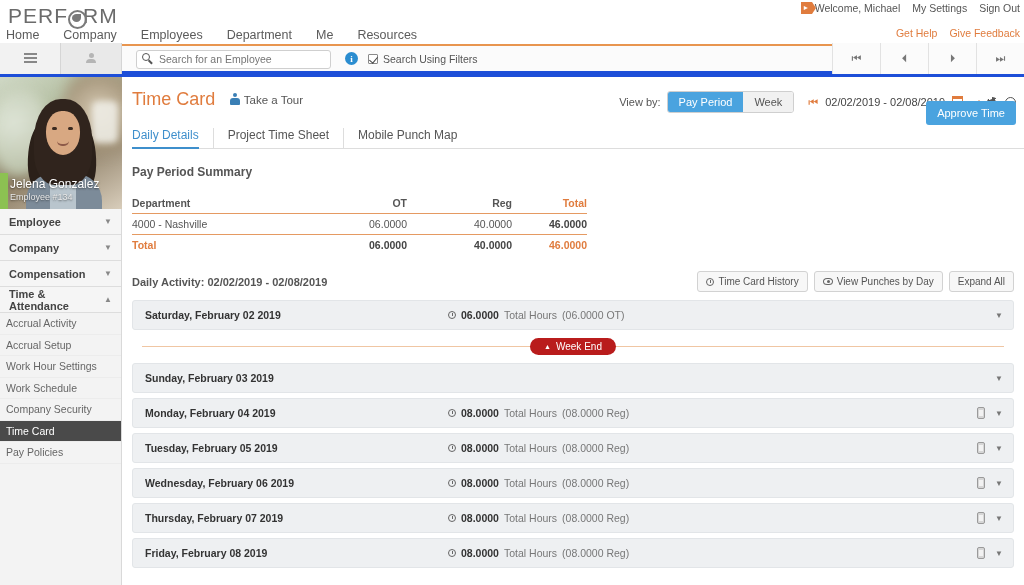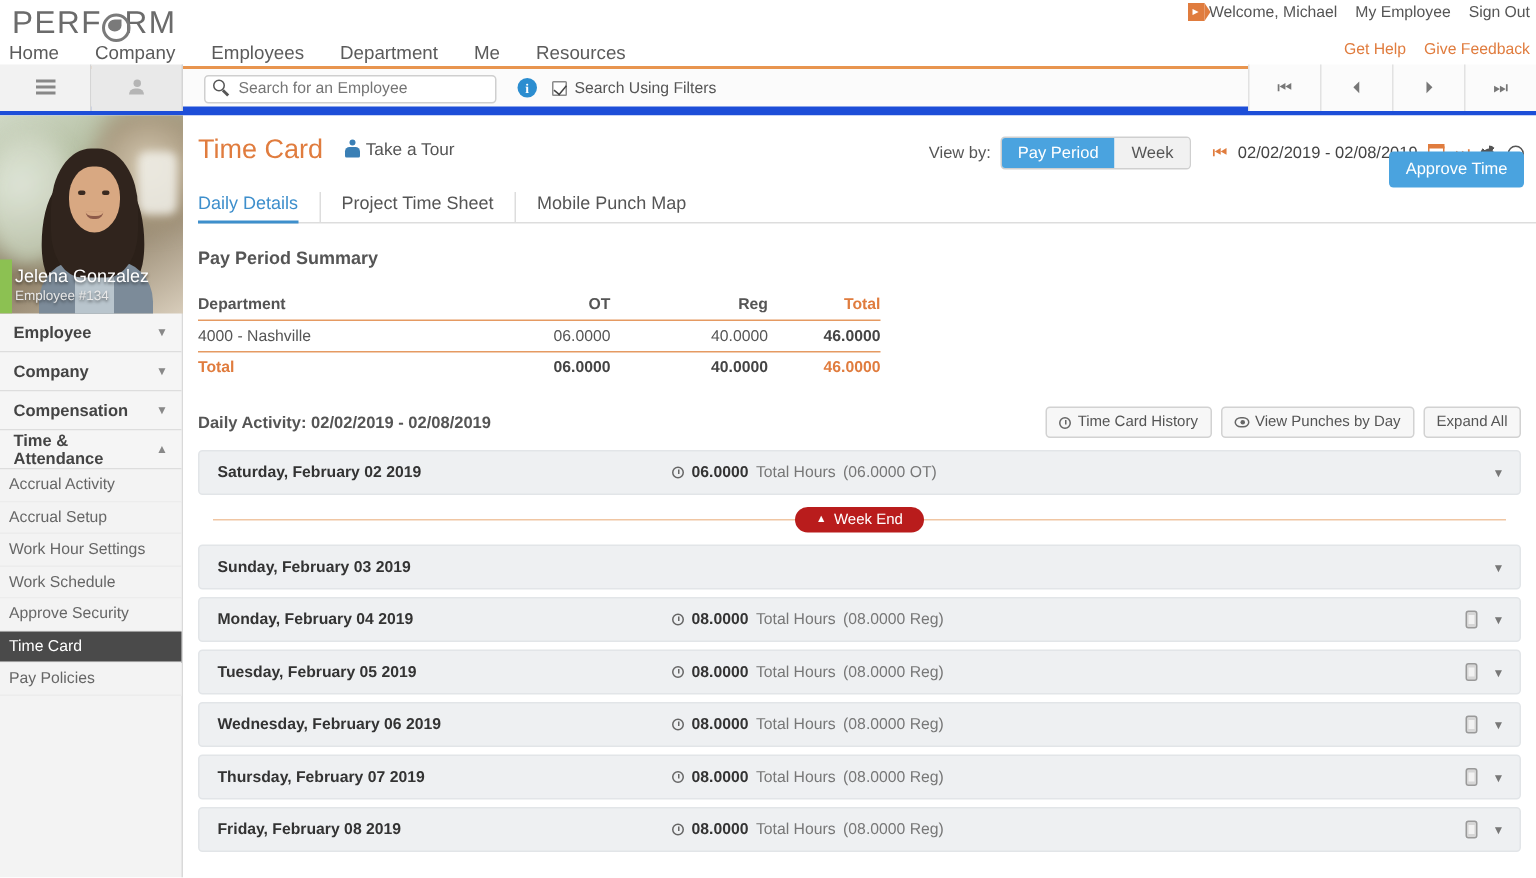--- a/index.html
+++ b/index.html
@@ -334,21 +334,21 @@
       <a href="#">Department</a>
       <a href="#">Me</a>
       <a href="#">Resources</a>
     </nav>
 
     <div class="userlinks">
       <span class="welcome">
         <span class="badge-arrow">▸</span>
         <span>Welcome, Michael</span>
       </span>
-      <a href="#">My Employee</a>
+      <a href="#">My Settings</a>
       <a href="#">Sign Out</a>
     </div>
 
     <div class="sublinks">
       <a href="#">Get Help</a>
       <a href="#">Give Feedback</a>
     </div>
 
     <div class="orange-rule"></div>
   </div>
@@ -422,21 +422,21 @@
     </div>
     <div class="navgroup">
       <span>Time &amp; Attendance</span>
       <span class="caret">▲</span>
     </div>
 
     <div class="navitem">Accrual Activity</div>
     <div class="navitem">Accrual Setup</div>
     <div class="navitem">Work Hour Settings</div>
     <div class="navitem">Work Schedule</div>
-    <div class="navitem">Approve Security</div>
+    <div class="navitem">Company Security</div>
     <div class="navitem active">Time Card</div>
     <div class="navitem">Pay Policies</div>
   </aside>
 
   <main class="main">
 
     <div class="pagehead">
       <span class="ptitle">Time Card</span>
       <span class="tour">
         <span class="tour-icon"></span>

